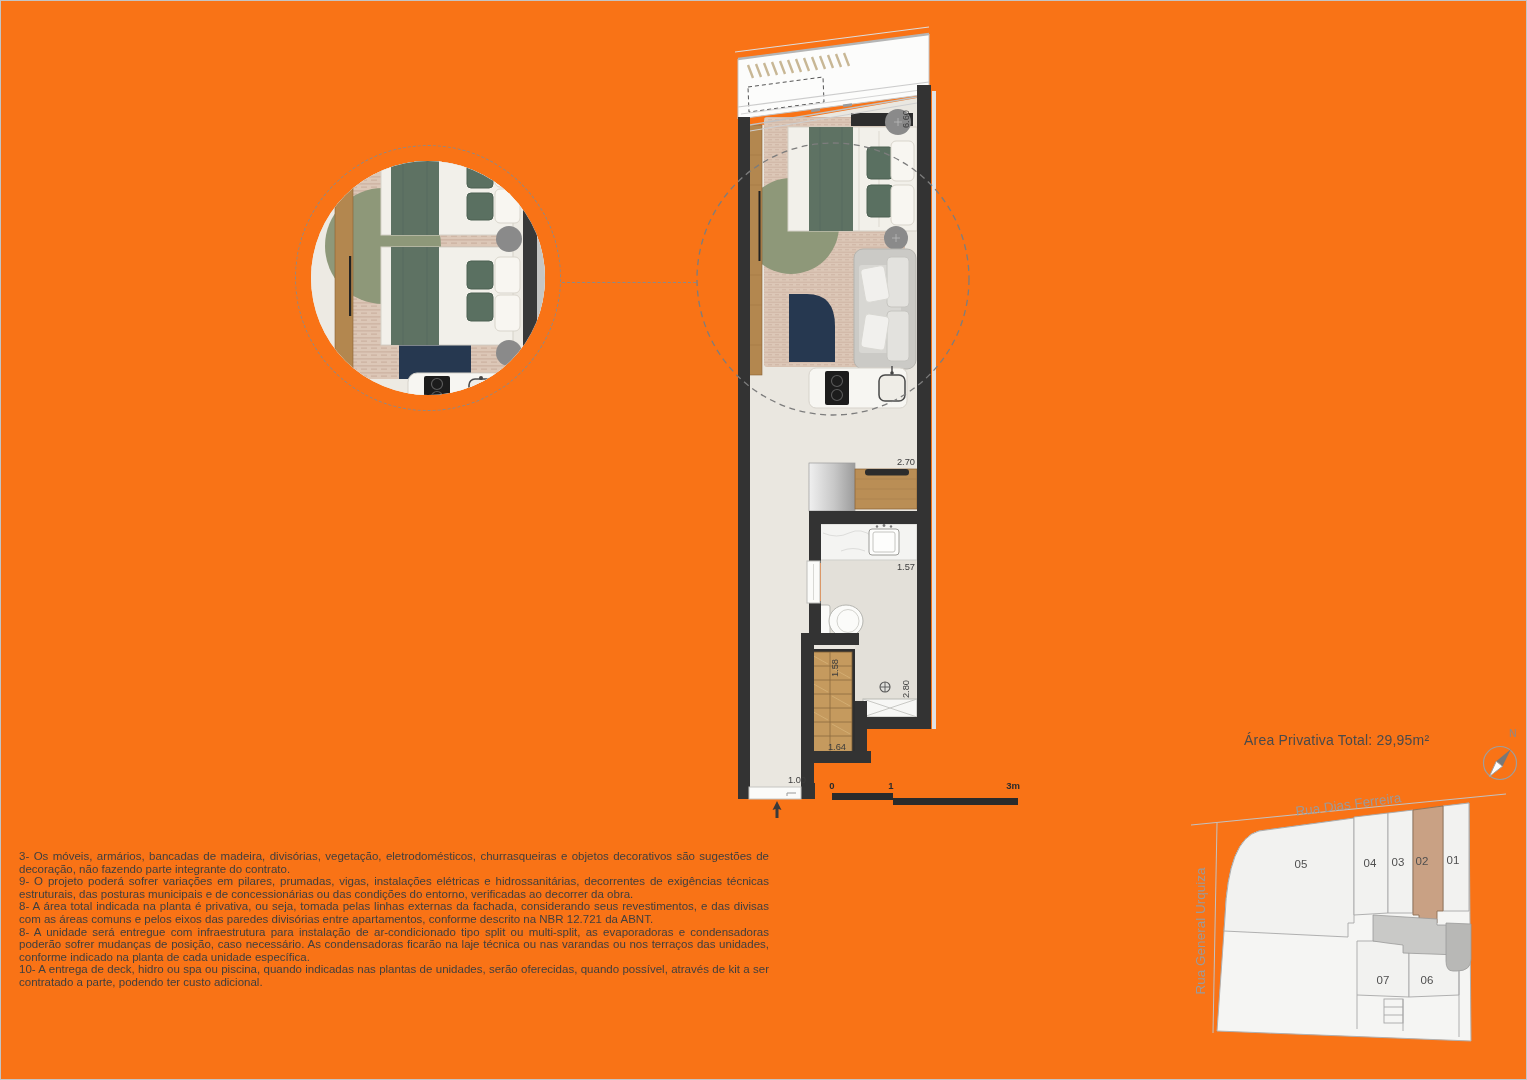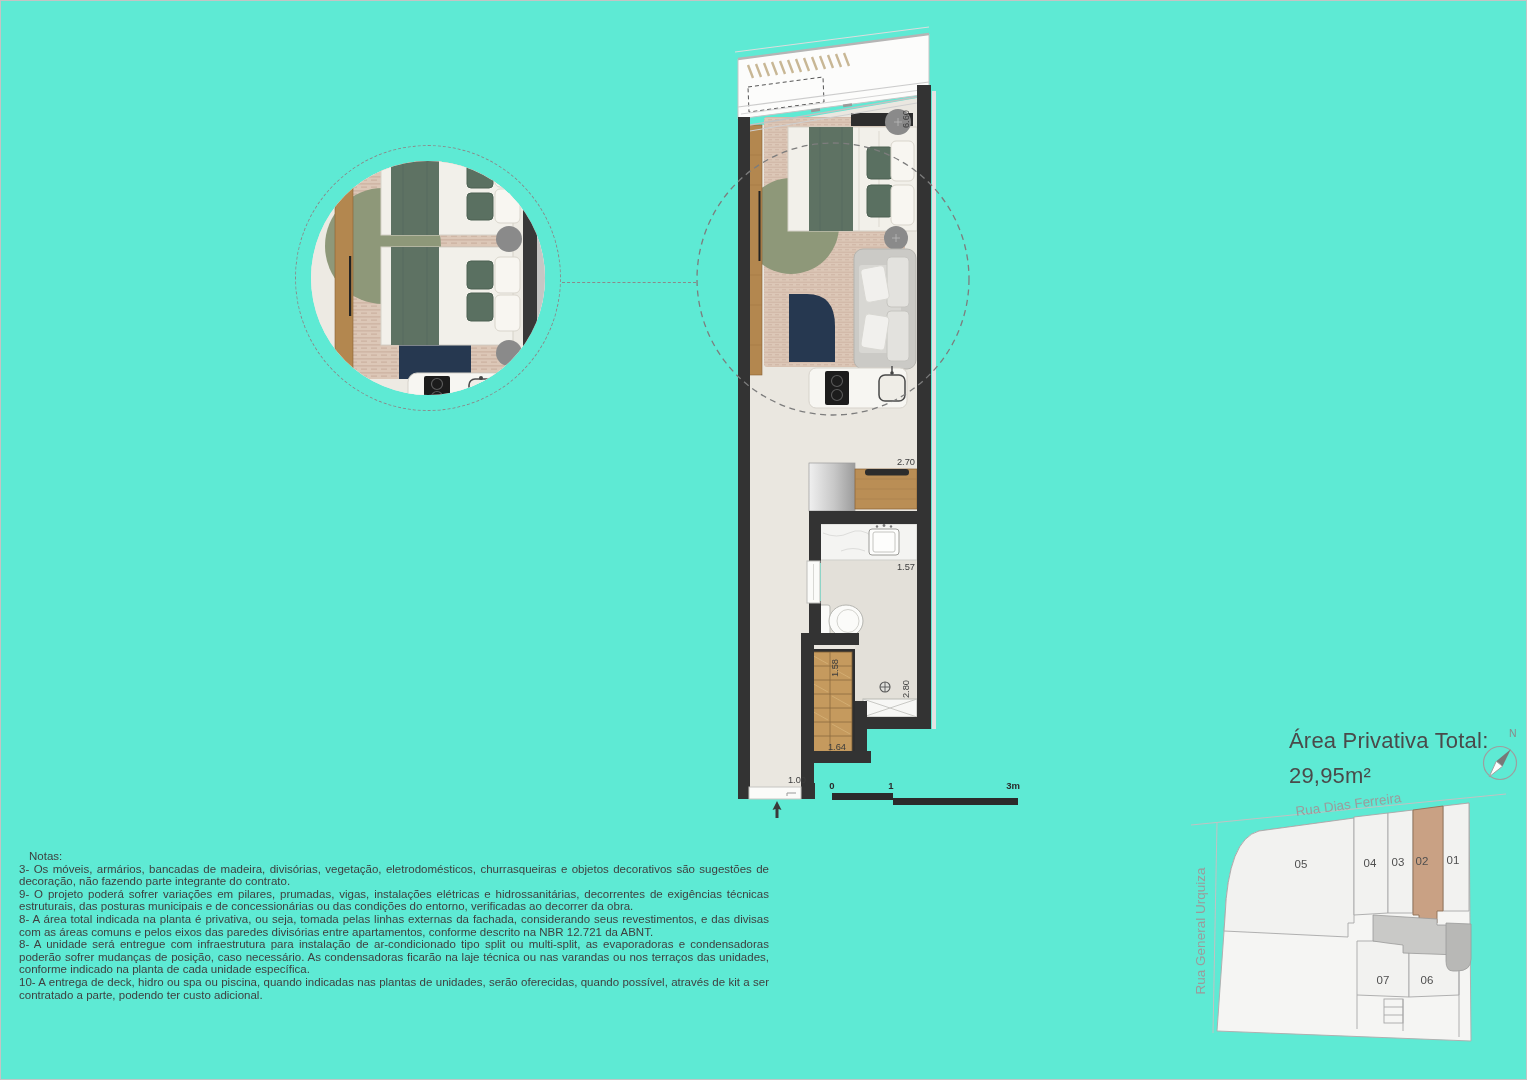--- a/index.html
+++ b/index.html
@@ -1,38 +1,38 @@
 <!DOCTYPE html>
 <html><head>
 <meta charset="utf-8">
 <style>
   html,body{margin:0;padding:0;background:#fff;}
   .page{
-    position:relative;width:1527px;height:1080px;background:#5eead4;
+    position:relative;width:1527px;height:1080px;background:#f97316;
     border:1px solid #c4c4c4;box-sizing:border-box;overflow:hidden;
     font-family:"Liberation Sans",sans-serif;
   }
   .abs{position:absolute;}
   
   .detail-ring{
     position:absolute;left:294px;top:144px;width:266px;height:266px;
     border:1.6px dashed #8a8a8a;border-radius:50%;box-sizing:border-box;
   }
   .detail-photo{
     position:absolute;left:310px;top:160px;width:234px;height:234px;
     border-radius:50%;overflow:hidden;background:#edeae3;
   }
   .connector{
     position:absolute;left:561px;top:281px;width:134px;height:0;
     border-top:1.6px dashed #8a8a8a;
   }
   
   .title-block{position:absolute;left:1243px;top:722px;color:#4a4a4a;}
   .title-line1{font-size:21px;letter-spacing:0.4px;line-height:35px;}
-  .title-line2{font-size:22px;letter-spacing:0.2px;line-height:35px;margin-left:45px;}
+  .title-line2{font-size:14px;letter-spacing:0.2px;line-height:35px;}
   
   .notes{
     position:absolute;left:18px;top:849px;width:750px;
     font-size:11.5px;line-height:12.6px;color:#3f3f3f;
   }
   .notes .heading{padding-left:10px;}
   .notes .item{text-align:justify;}
   svg text{font-family:"Liberation Sans",sans-serif;}
 </style>
 </head>
@@ -297,21 +297,20 @@
       <text x="179" y="76">04</text>
       <text x="207" y="75">03</text>
       <text x="231" y="74">02</text>
       <text x="262" y="73">01</text>
       <text x="192" y="193">07</text>
       <text x="236" y="193">06</text>
     </g>
   </svg>
 
   <div class="notes">
-    <div class="heading">Notas:</div>
     <div class="item">3- Os móveis, armários, bancadas de madeira, divisórias, vegetação, eletrodomésticos, churrasqueiras e objetos decorativos são sugestões de decoração, não fazendo parte integrante do contrato.</div>
     <div class="item">9- O projeto poderá sofrer variações em pilares,  prumadas,  vigas,  instalações elétricas e hidrossanitárias,  decorrentes de exigências técnicas estruturais, das posturas municipais e de concessionárias ou das condições do entorno, verificadas ao decorrer da obra.</div>
     <div class="item">8- A área  total indicada  na planta é privativa, ou seja,  tomada pelas linhas externas da fachada,  considerando seus revestimentos, e das divisas  com as áreas comuns e pelos eixos das paredes divisórias entre apartamentos, conforme descrito na NBR 12.721 da ABNT.</div>
     <div class="item">8- A unidade será entregue com infraestrutura para instalação de ar-condicionado tipo split ou multi-split, as evaporadoras e condensadoras poderão sofrer mudanças  de posição, caso necessário.  As condensadoras ficarão na laje técnica ou  nas varandas ou nos terraços das unidades,  conforme indicado na planta de cada unidade específica.</div>
     <div class="item">10- A  entrega  de  deck,  hidro ou spa ou piscina,  quando  indicadas  nas plantas de unidades,  serão  oferecidas,  quando  possível,  através  de kit a  ser contratado a parte, podendo ter custo adicional.</div>
   </div>
 
 </div>
 
 </body></html>

